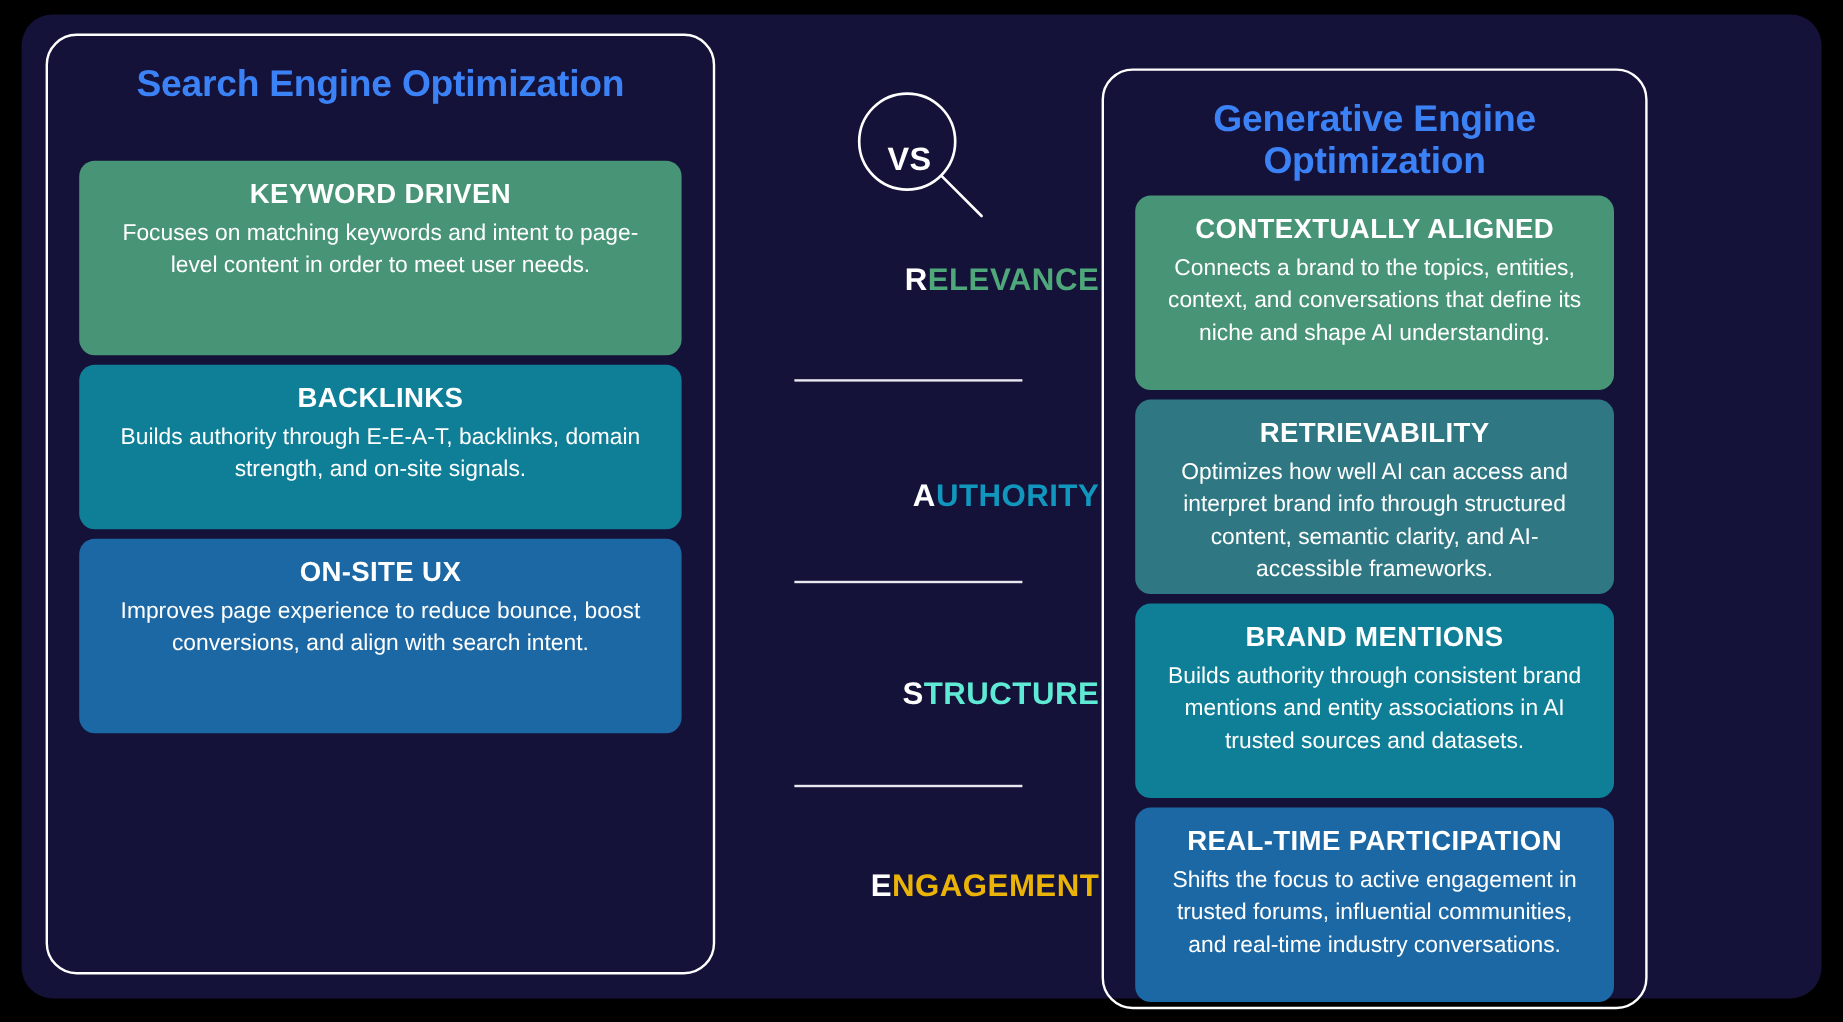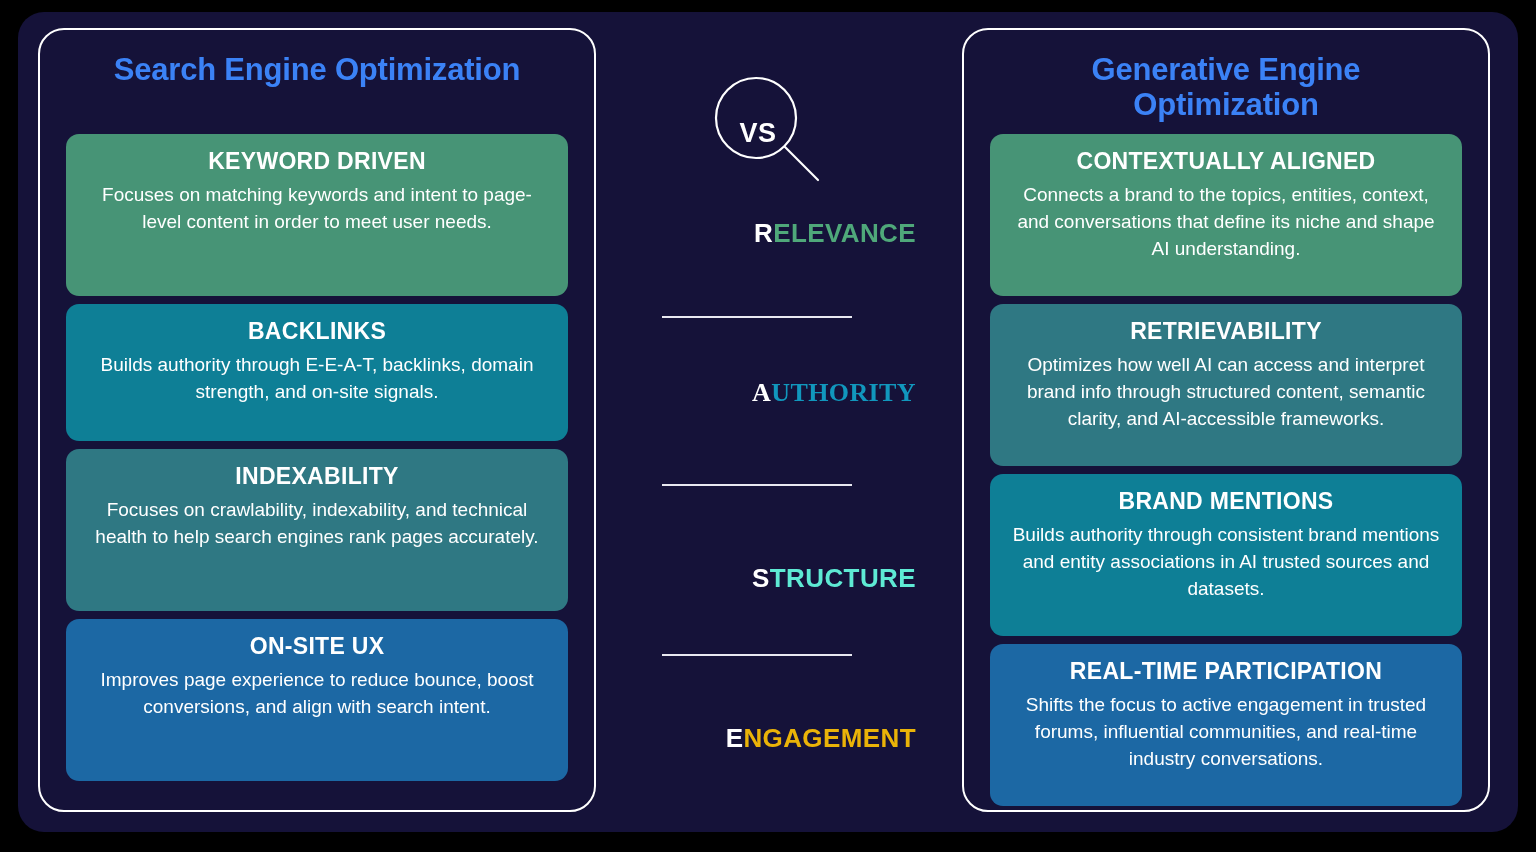--- a/index.html
+++ b/index.html
@@ -34,21 +34,21 @@
   
   .panel {
     position: absolute;
     top: 28px;
     width: 558px;
     height: 784px;
     border: 2px solid #ffffff;
     border-radius: 26px;
   }
   .panel.left  { left: 38px; }
-  .panel.right { left: 962px; width: 528px; }
+  .panel.right { left: 918px; width: 455px; margin-top: 29px; }
 
   .panel-title {
     position: absolute;
     left: 0;
     right: 0;
     top: 22px;
     text-align: center;
     color: #3b82f6;
     font-size: 31px;
     font-weight: bold;
@@ -130,21 +130,21 @@
     left: 0; right: 0;
     text-align: right;
     font-size: 26px;
     font-weight: bold;
     letter-spacing: 0.4px;
     white-space: nowrap;
   }
   .axis-label .lead { color: #ffffff; }
 
   .axis-label.relevance   { top: 190px; }
-  .axis-label.authority   { top: 350px; font-family: Liberation Serif, serif; }
+  .axis-label.authority   { top: 370px; }
   .axis-label.structure   { top: 535px; }
   .axis-label.engagement  { top: 695px; }
 
   .divider {
     position: absolute;
     left: 62px;
     width: 190px;
     height: 2px;
     background: #e8e8f0;
   }
@@ -166,24 +166,20 @@
       <div class="card" style="background:#479476">
         <div class="card-title">KEYWORD DRIVEN</div>
         <div class="card-desc">Focuses on matching keywords and intent to page-level content in order to meet user needs.</div>
       </div>
 
       <div class="card" style="background:#0e7f96">
         <div class="card-title">BACKLINKS</div>
         <div class="card-desc">Builds authority through E-E-A-T, backlinks, domain strength, and on-site signals.</div>
       </div>
 
-      <div class="card" style="background:#2f7883">
-        <div class="card-title">INDEXABILITY</div>
-        <div class="card-desc">Focuses on crawlability, indexability, and technical health to help search engines rank pages accurately.</div>
-      </div>
 
       <div class="card" style="background:#1c68a4">
         <div class="card-title">ON-SITE UX</div>
         <div class="card-desc">Improves page experience to reduce bounce, boost conversions, and align with search intent.</div>
       </div>
 
     </div>
   </div>
 
   <div class="center">

